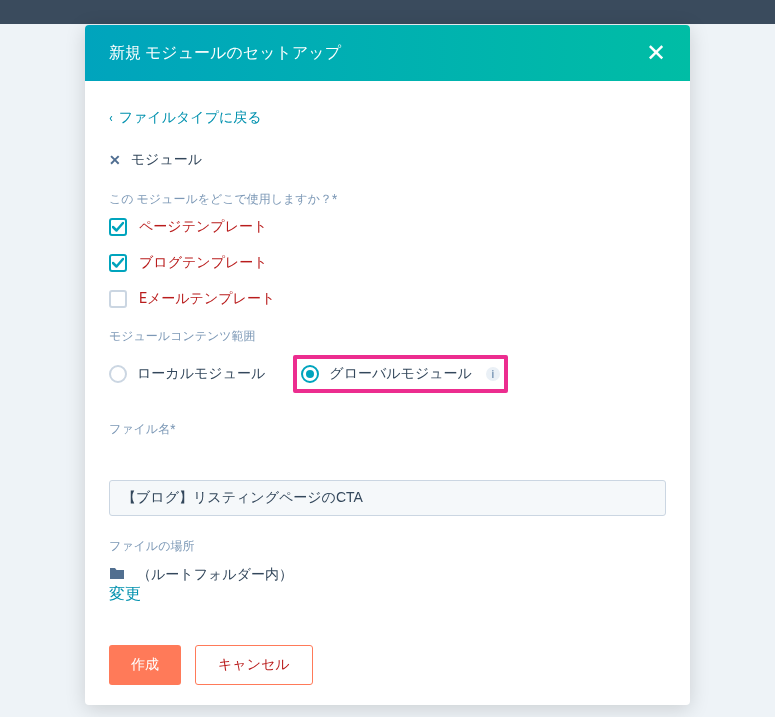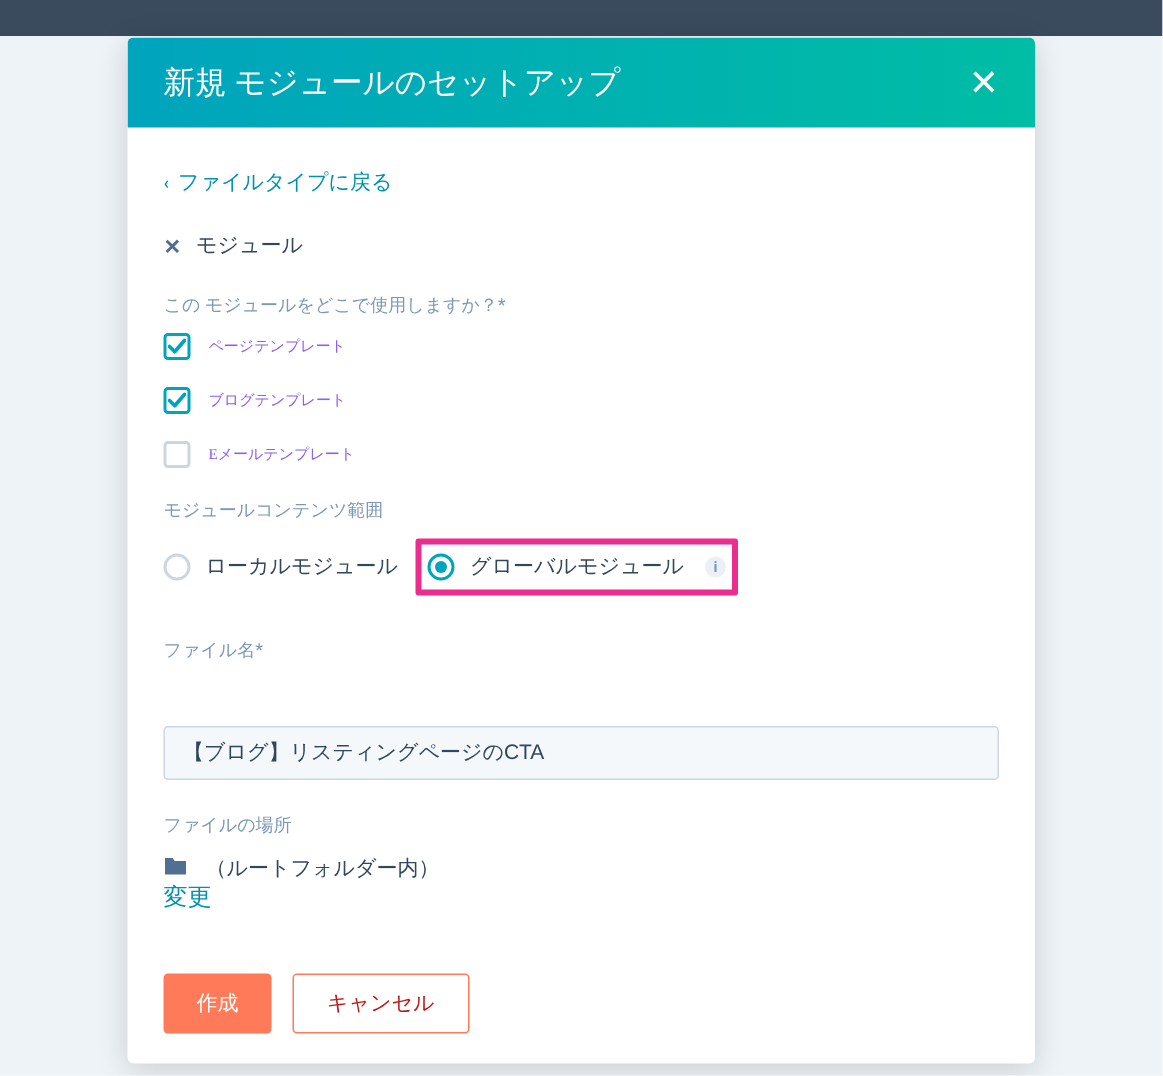--- a/index.html
+++ b/index.html
@@ -38,21 +38,21 @@
     .modal-header {
       background: #00a4bd;
       background: linear-gradient(to right, #00a4bd, #00bda5);
       color: #fff;
       padding: 16px 24px;
       display: flex;
       align-items: center;
       justify-content: space-between;
     }
     .modal-title {
-      font-size: 21px;
+      font-size: 16px;
       font-weight: 500;
     }
     .close-btn {
       color: #fff;
       font-size: 24px;
       font-weight: 300;
       cursor: pointer;
       line-height: 1;
     }
     .modal-body {
@@ -118,28 +118,27 @@
     }
     .checkbox.checked svg {
       display: block;
     }
     .checkbox svg {
       display: none;
       width: 12px;
       height: 12px;
     }
     .checkbox-label {
-      color: #8b5cf6;
-      font-size: 10px;
-      font-family: Liberation Serif, serif;
+      color: #b91c1c;
+      font-size: 14px;
     }
     .radio-group {
       display: flex;
       align-items: center;
-      gap: 12px;
+      gap: 28px;
       margin-bottom: 28px;
       margin-top: 10px;
     }
     .radio {
       width: 18px;
       height: 18px;
       border: 2px solid #cbd6e2;
       border-radius: 50%;
       display: flex;
       align-items: center;

